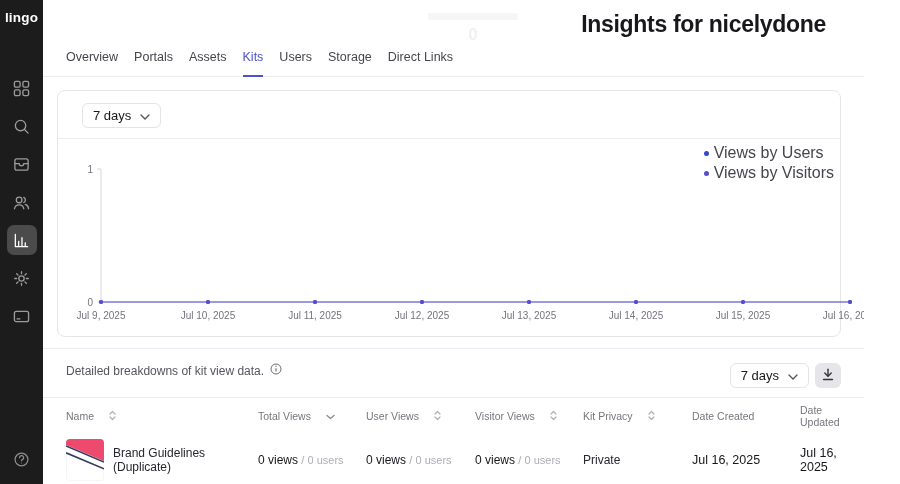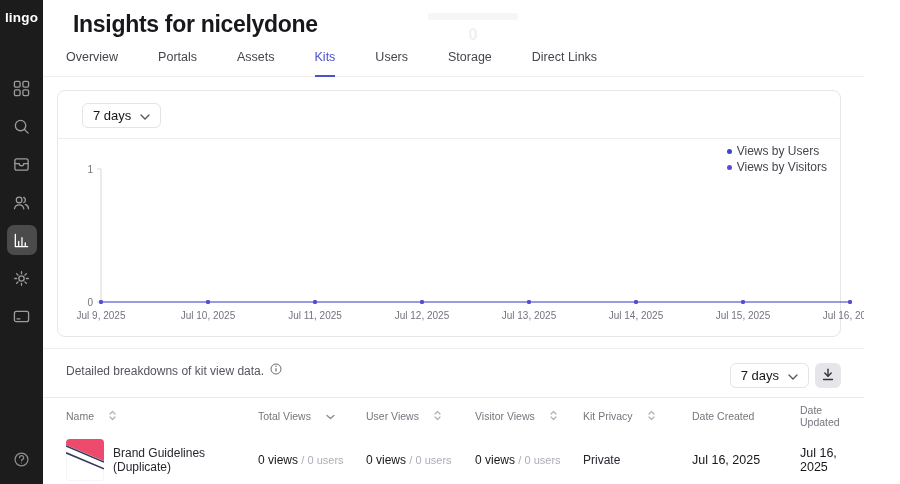--- a/index.html
+++ b/index.html
@@ -11,37 +11,37 @@
   .nav{display:flex;flex-direction:column;gap:8px;margin-top:48px;}
   .nav-btn{width:30px;height:30px;border-radius:7px;display:flex;align-items:center;justify-content:center;cursor:pointer;}
   .nav-btn svg{stroke:#9c9c9c;fill:none;stroke-width:1.4;stroke-linecap:round;stroke-linejoin:round;}
   .nav-btn.active{background:#4b4b4b;}
   .nav-btn.active svg{stroke:#ffffff;}
   .help-btn{position:absolute;bottom:10px;width:30px;height:30px;display:flex;align-items:center;justify-content:center;cursor:pointer;}
   .help-btn svg{stroke:#8f8f8f;fill:none;stroke-width:1.3;stroke-linecap:round;}
 
   
   .main{position:absolute;left:43px;top:0;right:0;bottom:0;padding:0 23px;box-sizing:border-box;}
-  .page-title{margin:11px 7px 0;font-size:23px;font-weight:800;color:#17171c;letter-spacing:-.3px;}
+  .page-title{margin:11px 15px 0;font-size:23px;font-weight:800;color:#17171c;letter-spacing:-.3px;text-align:right;}
   .ghost{position:absolute;left:385px;top:13px;width:90px;text-align:center;}
   .ghost-bar{height:7px;background:#f6f6f7;border-radius:2px;}
   .ghost-zero{margin-top:5px;font-size:17px;font-weight:700;color:#f0f0f2;}
 
-  .tabs{display:flex;gap:40px;margin:12px -23px 10px;padding:0 23px;border-bottom:1px solid #ededf0;}
+  .tabs{display:flex;gap:16px;margin:12px -23px 10px;padding:0 23px;border-bottom:1px solid #ededf0;}
   .tab{font-size:12.5px;color:#45454e;padding-bottom:11px;cursor:pointer;}
   .tab.active{color:#4c51d0;border-bottom:2px solid #4c51d0;margin-bottom:-1px;}
 
   
   .card{margin:13px 0 0 -9px;border:1px solid #e6e6ea;border-radius:8px;background:#fff;}
   .card-head{display:flex;justify-content:space-between;align-items:flex-start;padding:9px 15px 10px 24px;}
   .sec-title{font-size:12.5px;font-weight:700;color:#17171c;}
   .sec-sub{margin-top:3px;font-size:12px;color:#55555f;display:flex;align-items:center;gap:6px;}
   .range-btn{display:inline-flex;align-items:center;gap:9px;border:1px solid #e3e3e8;background:#fff;border-radius:6px;padding:0 10px;font-size:13px;color:#17171c;height:25px;cursor:pointer;margin-top:3px;}
   .chart-box{position:relative;border-top:1px solid #ededf0;height:197px;}
-  .legend{position:absolute;top:3px;right:13px;font-size:12px;color:#45454e;}
+  .legend{position:absolute;top:3px;right:6px;font-size:16px;color:#45454e;}
   .legend-row{display:flex;align-items:center;gap:5px;margin-top:2px;}
   .legend-dot{width:5px;height:5px;border-radius:50%;flex:0 0 auto;}
 
   .divider{border-top:1px solid #ededf0;margin:11px -23px 0;}
 
   
   .mv-head{display:flex;justify-content:space-between;align-items:flex-start;padding-top:11px;}
   .controls{display:flex;gap:6px;align-items:flex-start;}
   .dl-btn{width:26px;height:25px;background:#e6e6ea;border:none;border-radius:6px;display:flex;align-items:center;justify-content:center;cursor:pointer;margin-top:3px;}
 

